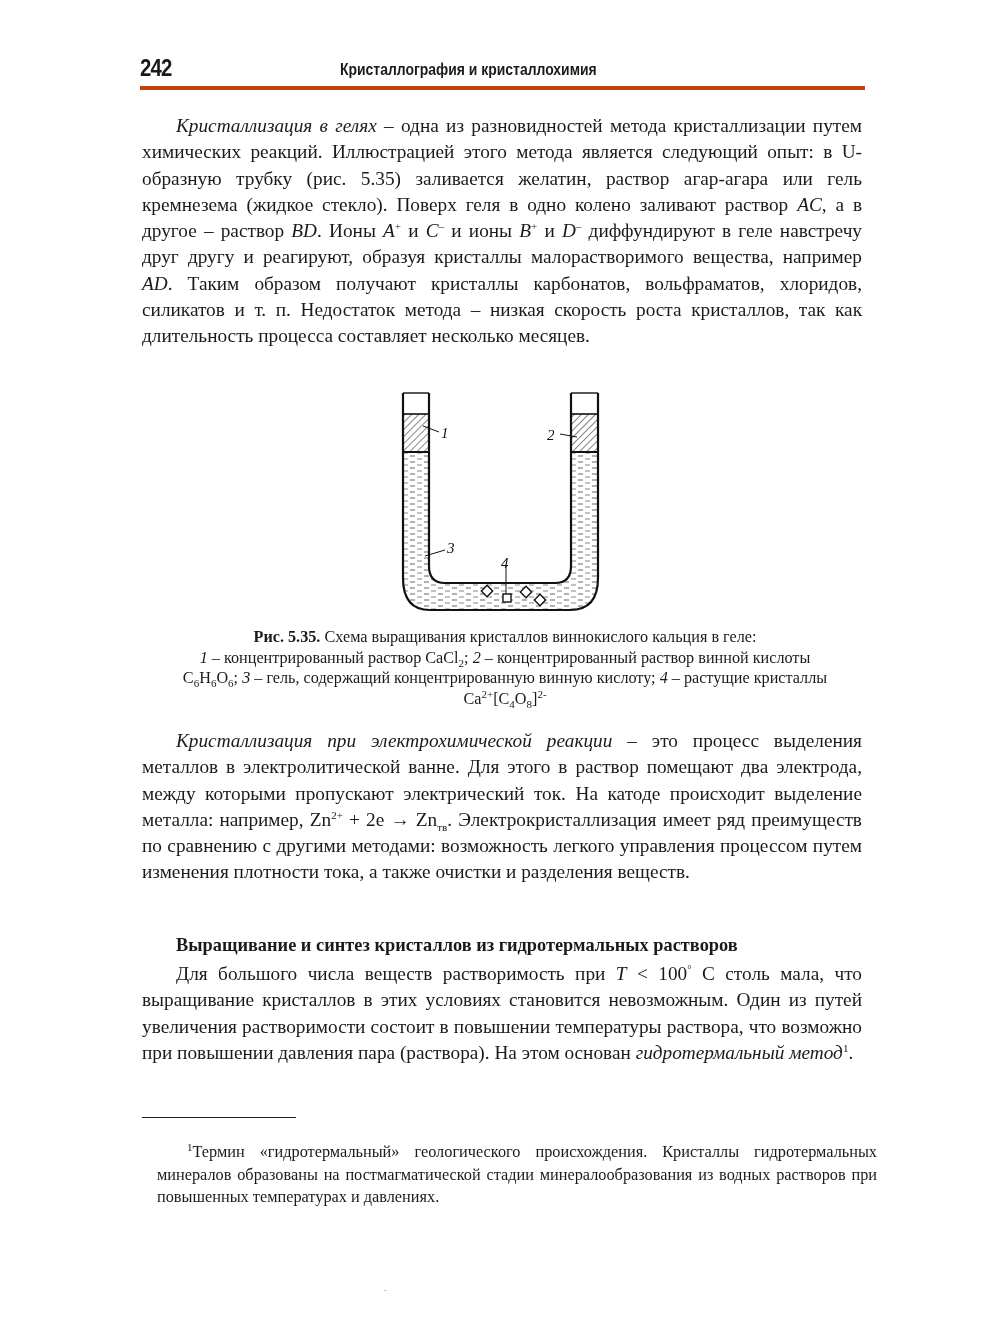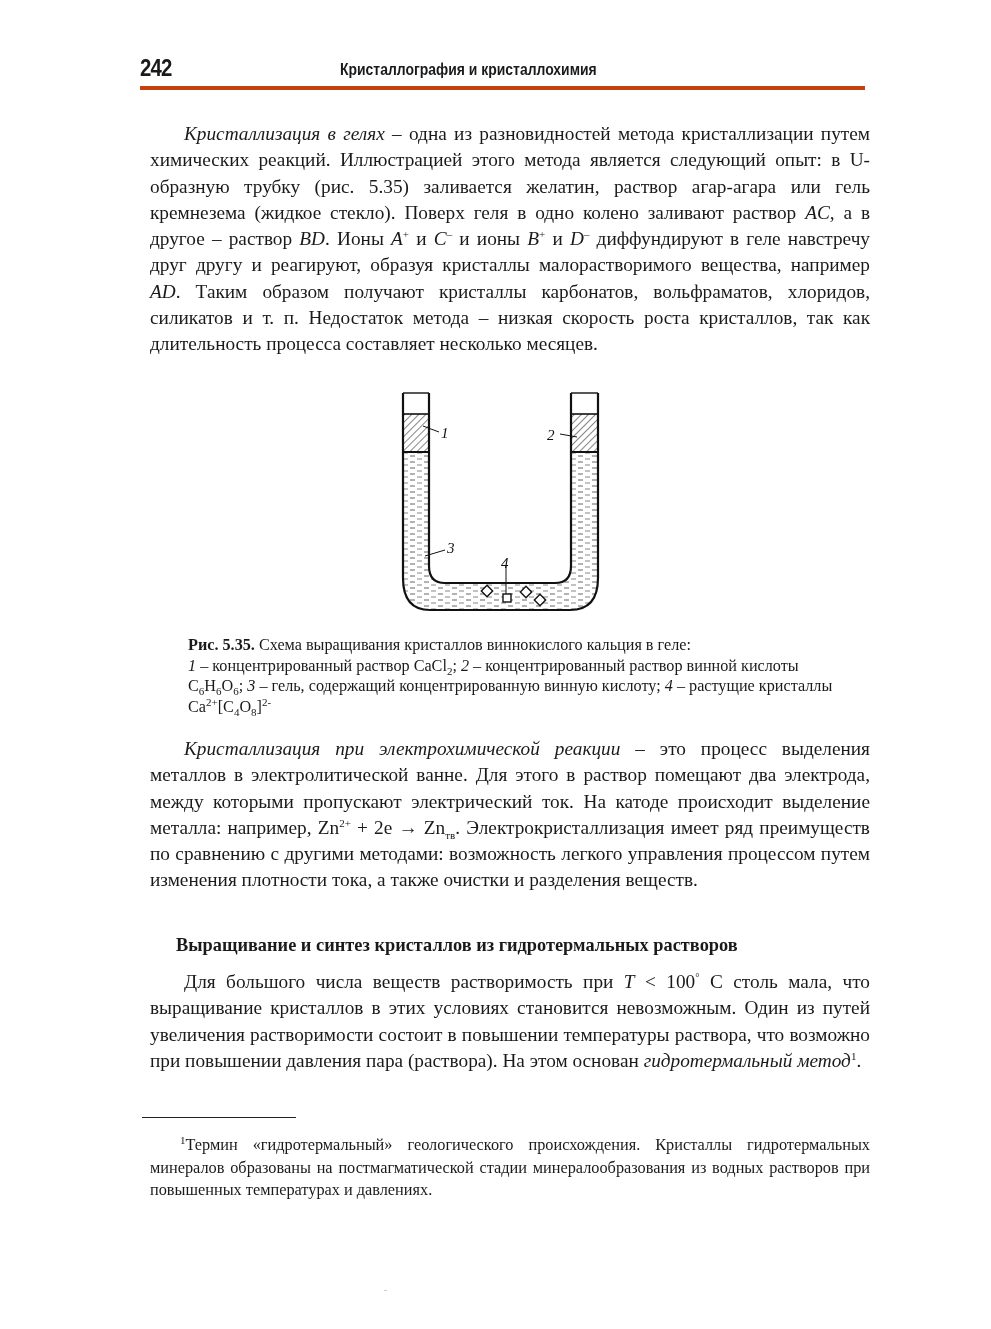--- a/index.html
+++ b/index.html
@@ -5,33 +5,33 @@
     html, body { margin: 0; padding: 0; background: #ffffff; }
     body { width: 991px; height: 1329px; position: relative; overflow: hidden;
            font-family: "Liberation Serif", "DejaVu Serif", serif; color: #1a1a1a; }
     .running-head { position: absolute; left: 140px; top: 52px; width: 725px; height: 34px;
                     border-bottom: 4px solid #c2410c; }
     .page-num { position: absolute; left: 0; top: 2px; font-family: "Liberation Sans", "DejaVu Sans", sans-serif;
                 font-weight: bold; font-size: 24px; letter-spacing: -1px; transform: scaleX(0.85); transform-origin: left; }
     .head-title { position: absolute; left: 200px; top: 8px; font-family: "Liberation Sans", "DejaVu Sans", sans-serif;
                   font-weight: bold; font-size: 17px; transform: scaleX(0.82); transform-origin: left; white-space: nowrap; }
     .para { position: absolute; left: 142px; width: 720px; font-size: 19.3px; line-height: 26.3px;
-            text-align: justify; text-indent: 34px; margin: 8px; }
+            text-align: justify; text-indent: 34px; margin: 0; }
     .para i { font-style: italic; }
     sup, sub { font-size: 11px; line-height: 0; }
     .figure { position: absolute; left: 395px; top: 388px; width: 215px; height: 230px; }
-    .caption { position: absolute; left: 180px; top: 627px; width: 650px; text-align: left;
-               font-size: 16.2px; line-height: 20.5px; margin: 8px; }
+    .caption { position: absolute; left: 180px; top: 627px; width: 650px; text-align: center;
+               font-size: 16.2px; line-height: 20.5px; margin: 0; }
     .caption b { font-weight: bold; }
     .caption i { font-style: italic; }
     .heading { position: absolute; left: 176px; top: 934px; font-weight: bold; font-size: 19px;
                white-space: nowrap; margin: 0; transform: scaleX(0.965); transform-origin: left; }
     .fn-rule { position: absolute; left: 142px; top: 1117px; width: 154px; border-top: 1.5px solid #222; }
     .footnote { position: absolute; left: 142px; top: 1126px; width: 720px; font-size: 16.3px; line-height: 22.5px;
-                text-align: justify; text-indent: 30px; margin: 8px; }
+                text-align: justify; text-indent: 30px; margin: 15px; }
     .speck { position: absolute; left: 384px; top: 1290px; width: 3px; height: 1px; background: #ccc; }
   </style>
 </head>
 <body>
 
 <div class="running-head">
   <span class="page-num">242</span>
   <span class="head-title">Кристаллография и кристаллохимия</span>
 </div>
 

